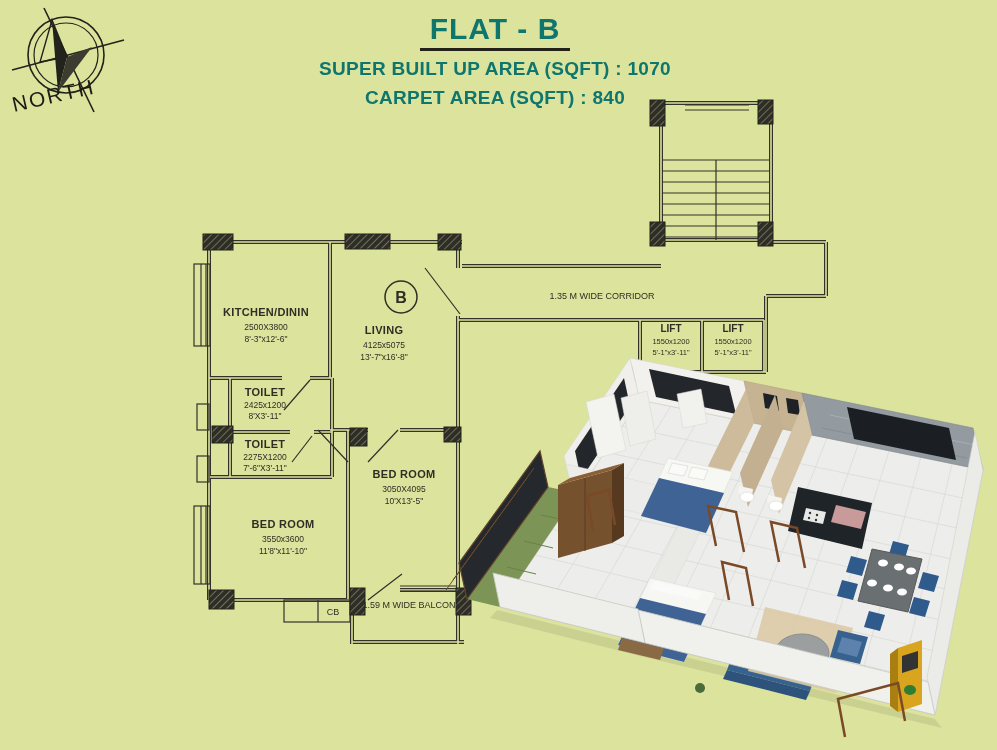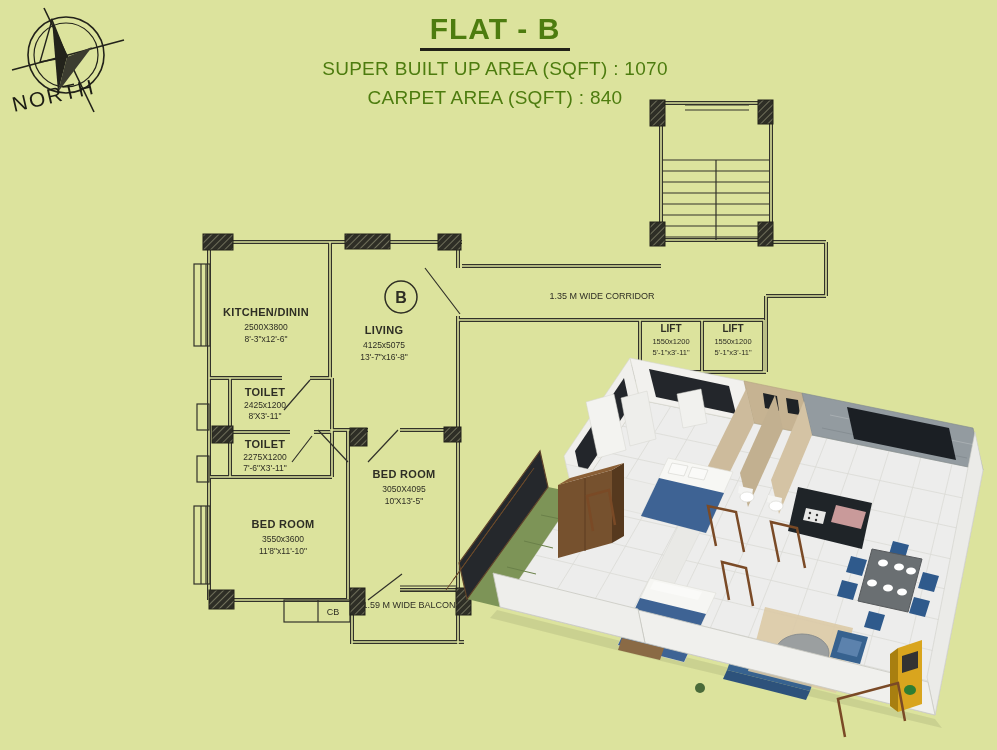--- a/index.html
+++ b/index.html
@@ -3,27 +3,27 @@
 <meta charset="utf-8">
 <style>
   html,body{margin:0;padding:0;}
   body{
     width:997px;height:750px;position:relative;overflow:hidden;
     background:#dce39d;
     font-family:"Liberation Sans", sans-serif;
   }
   .header{
     position:absolute;left:240px;top:12px;width:510px;
-    text-align:center;color:#4d7c0f;
+    text-align:center;color:#0f766e;
   }
   .header .title{
     display:inline-block;font-size:30px;font-weight:bold;letter-spacing:1px;
     border-bottom:3px solid #222218;padding:0 10px 2px 10px;margin:0;
   }
-  .header .area-line{font-size:19px;font-weight:normal;margin:7px 0 0 0;letter-spacing:0.3px;}
+  .header .area-line{font-size:19px;font-weight:bold;margin:7px 0 0 0;letter-spacing:0.3px;}
   svg text{font-family:"Liberation Sans", sans-serif;}
   .room-name{font-size:11px;font-weight:bold;fill:#2e2e24;letter-spacing:0.3px;}
   .room-dim{font-size:8.5px;fill:#2e2e24;}
   .small-label{font-size:9px;fill:#2e2e24;}
   .lift-name{font-size:10px;font-weight:bold;fill:#2e2e24;}
   .lift-dim{font-size:7.5px;fill:#2e2e24;}
 </style>
 </head>
 <body>
 

